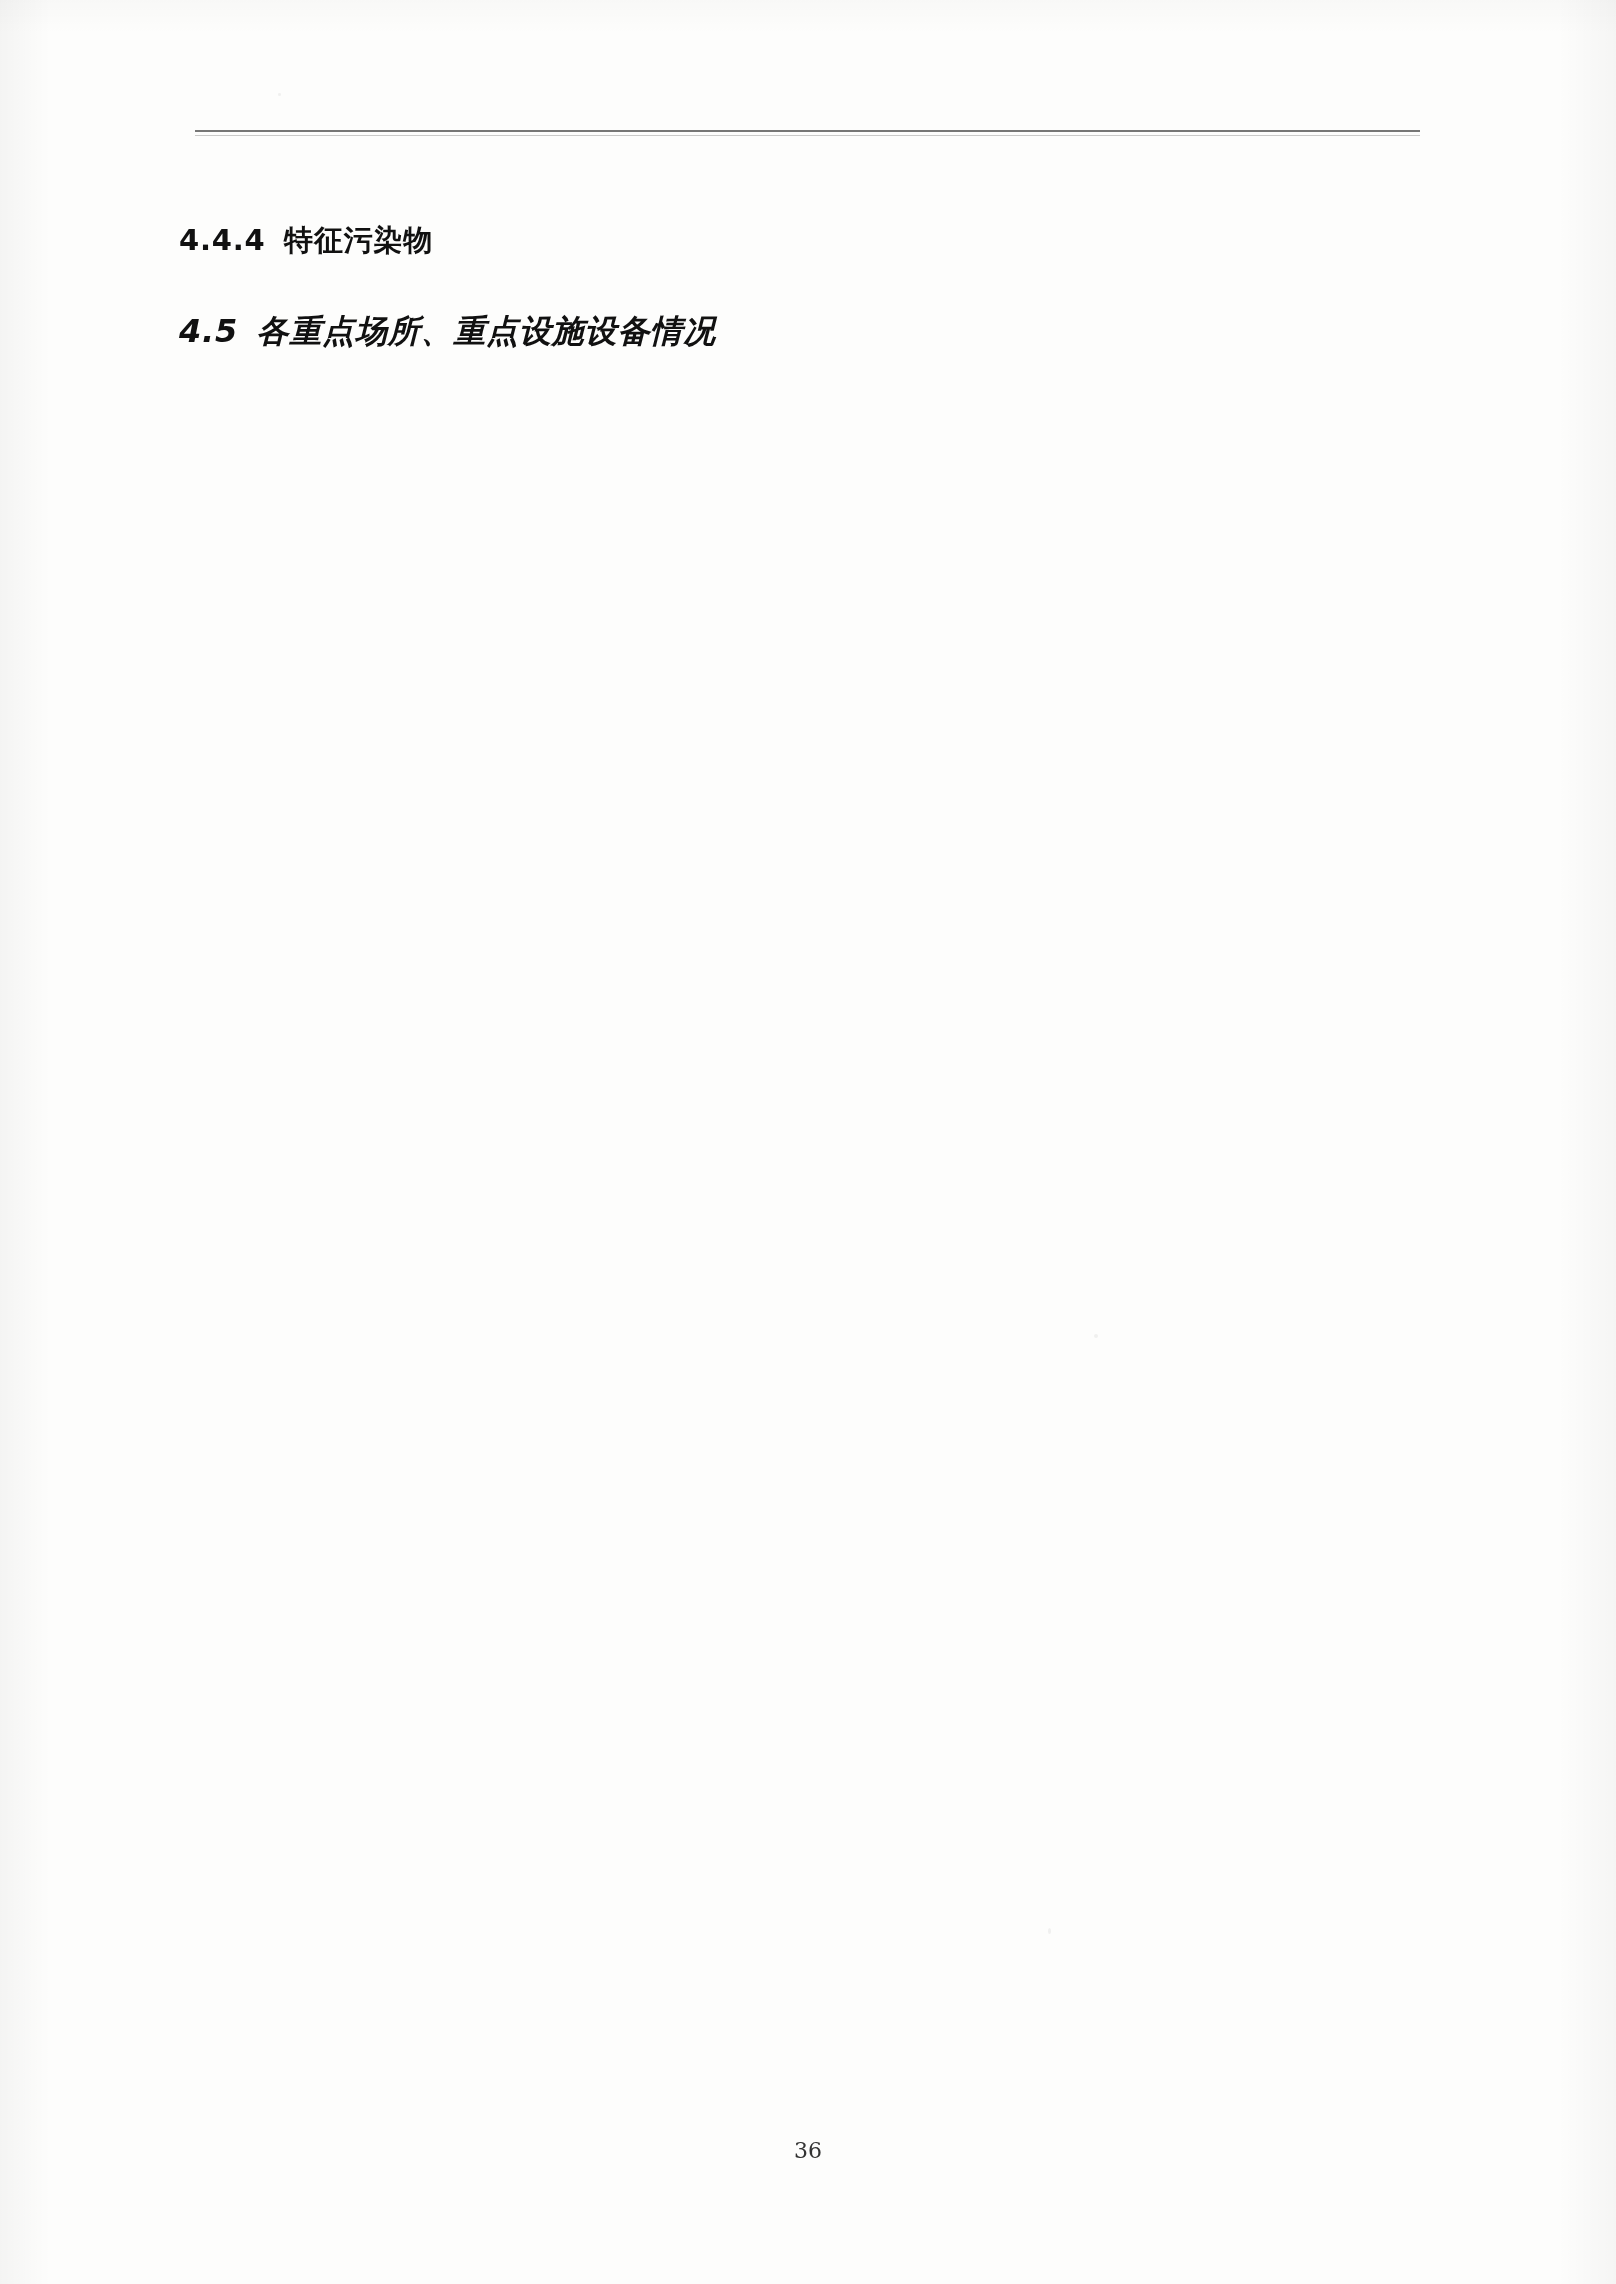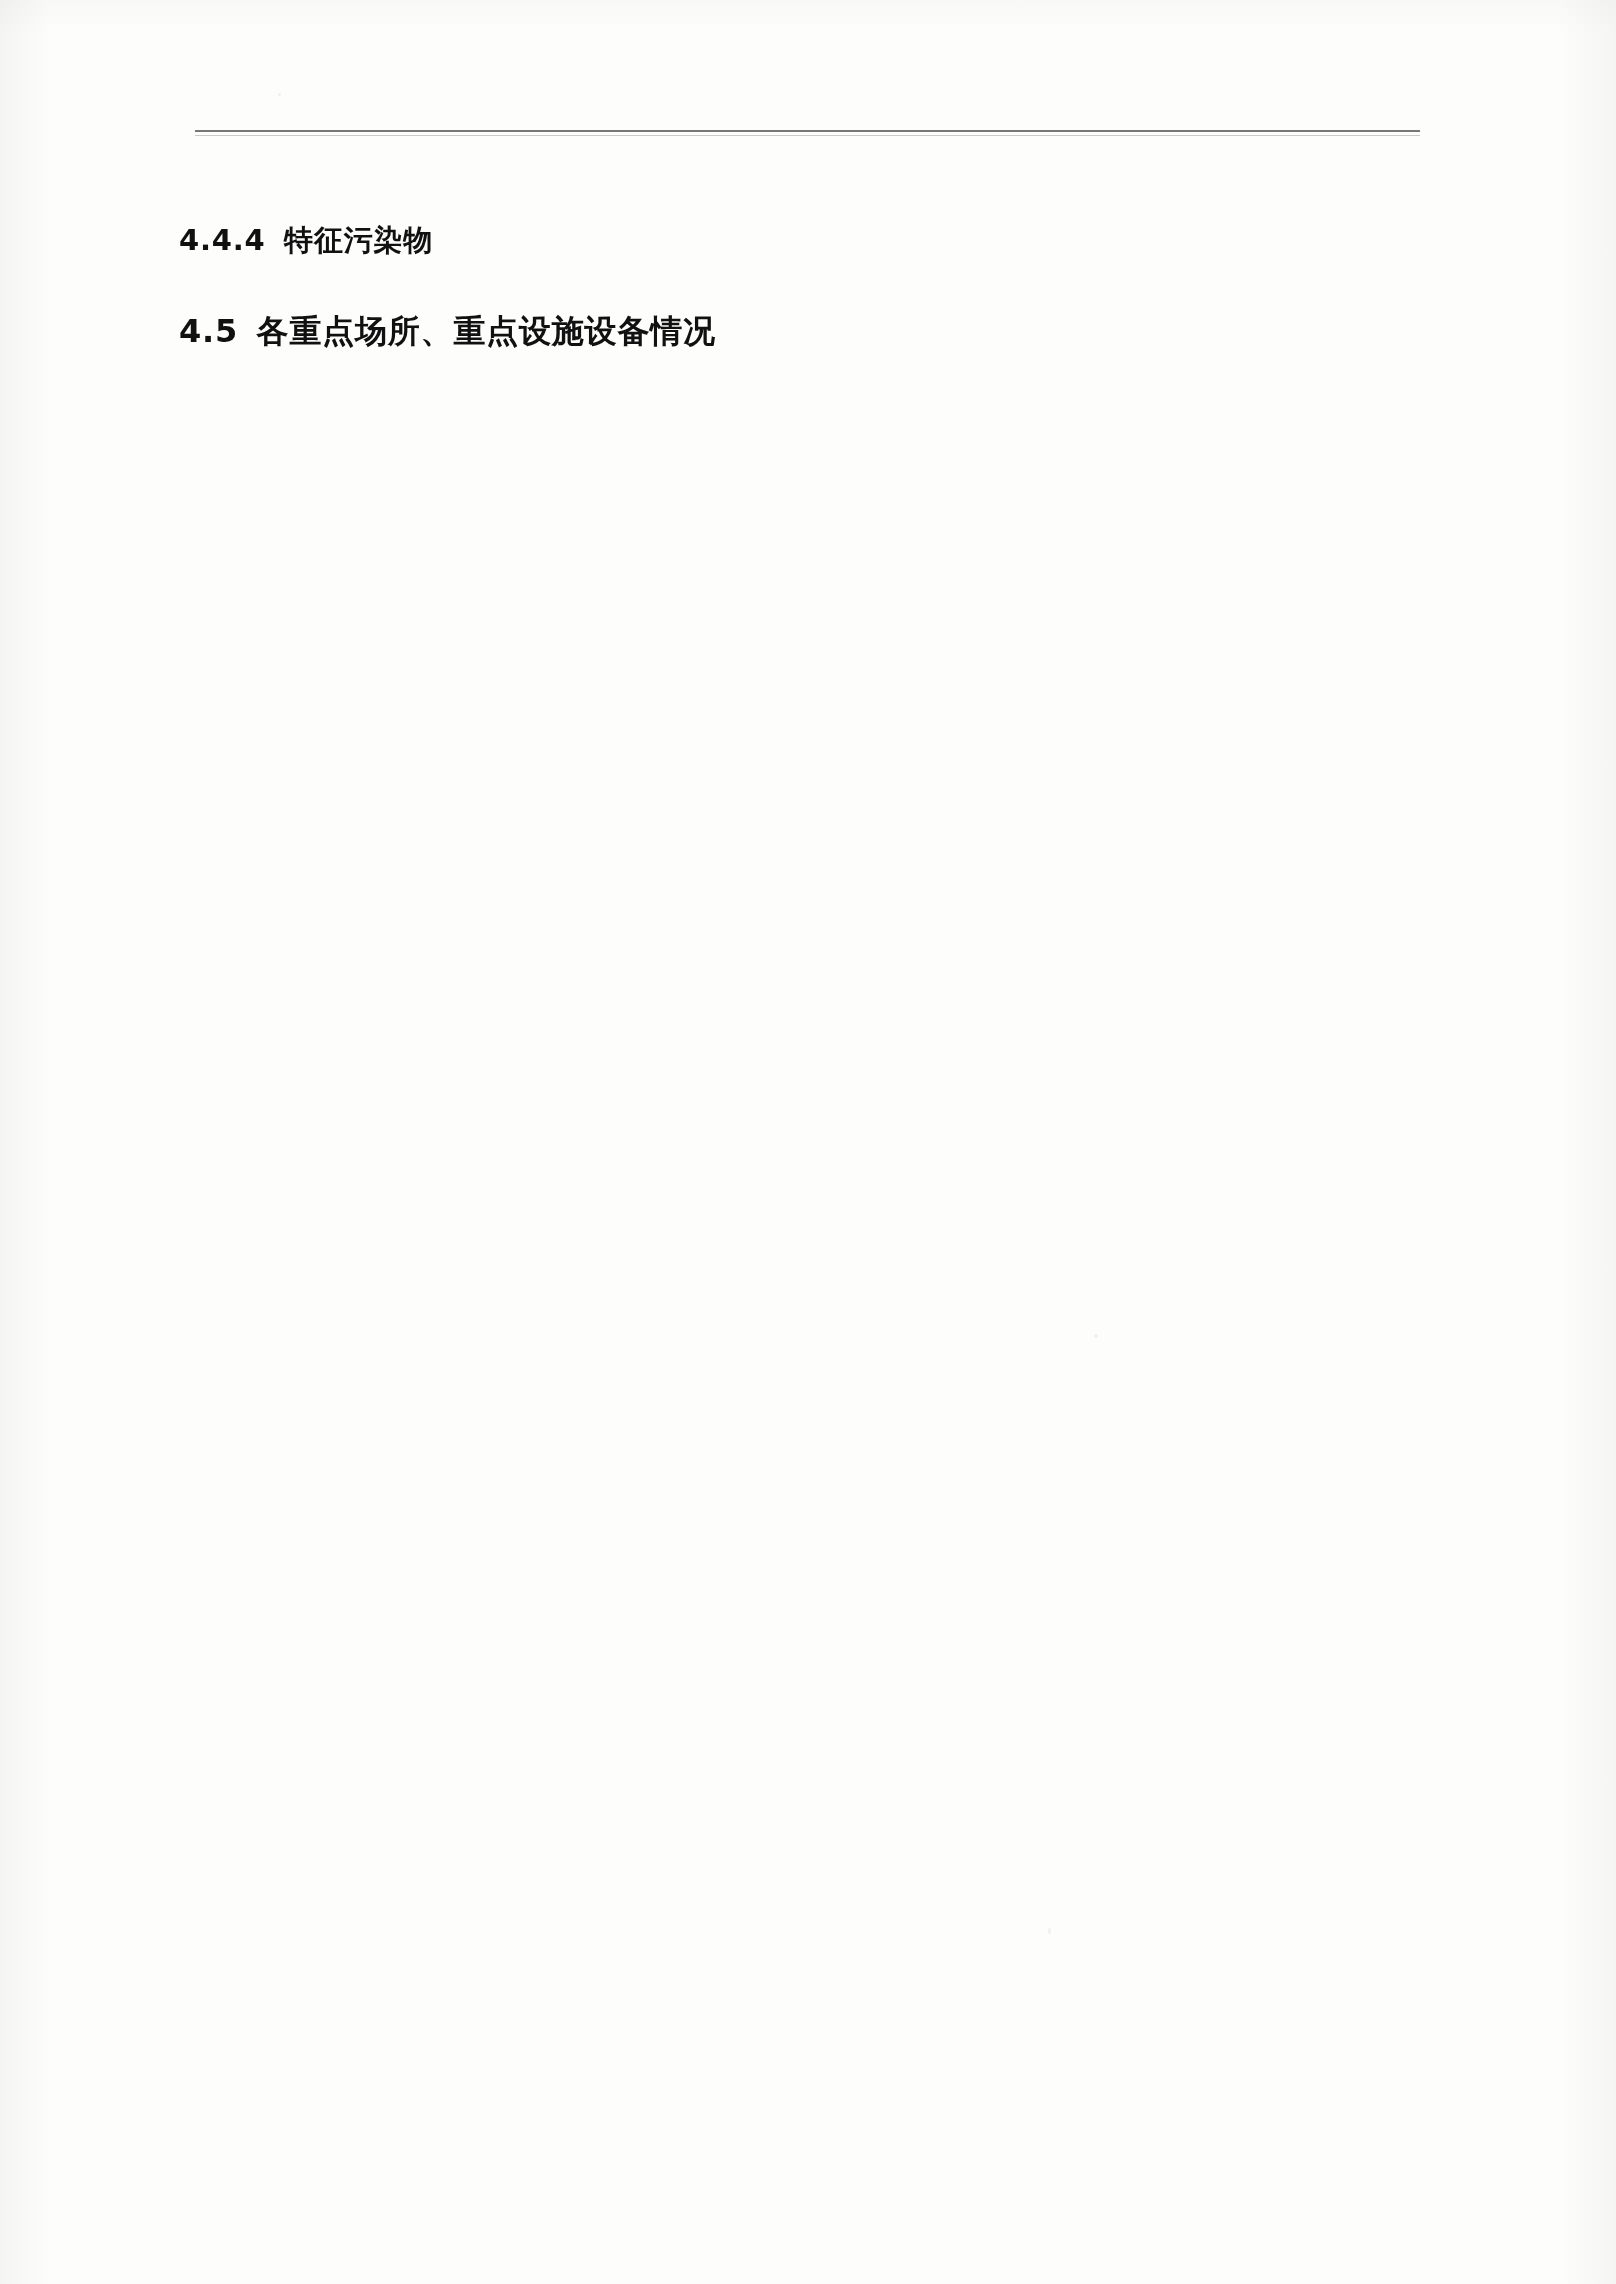--- a/index.html
+++ b/index.html
@@ -85,20 +85,21 @@
   h3.sec-head .num {
     margin-right: 18.5px;
   }
   h2.sec-head-big {
     font-family: "DejaVu Sans", sans-serif;
     font-weight: bold;
     font-size: 32px;
     margin: 49px 0 18px 0;
     color: #111;
     letter-spacing: 0.8px;
+    font-style: italic;
   }
   h2.sec-head-big .num {
     margin-right: 18.5px;
   }
 
   p.body {
     font-family: "DejaVu Serif", serif;
     font-size: 26px;
     line-height: 54px;
     margin: 0;
@@ -144,18 +145,19 @@
     </h3>
 
 
     <h2 class="sec-head-big">
       <span class="num">4.5</span><span>各重点场所、重点设施设备情况</span>
     </h2>
 
 
   </div>
 
+  <div class="footer-num">36</div>
 
   <div class="speck" style="left:1094px; top:1334px; width:4.2px; height:4.2px;"></div>
   <div class="speck" style="left:1048px; top:1928px; width:3.4px; height:5.9px;"></div>
   <div class="speck" style="left:278px; top:93px; width:2.5px; height:2.5px;"></div>
 </div>
 
 
 </body></html>

